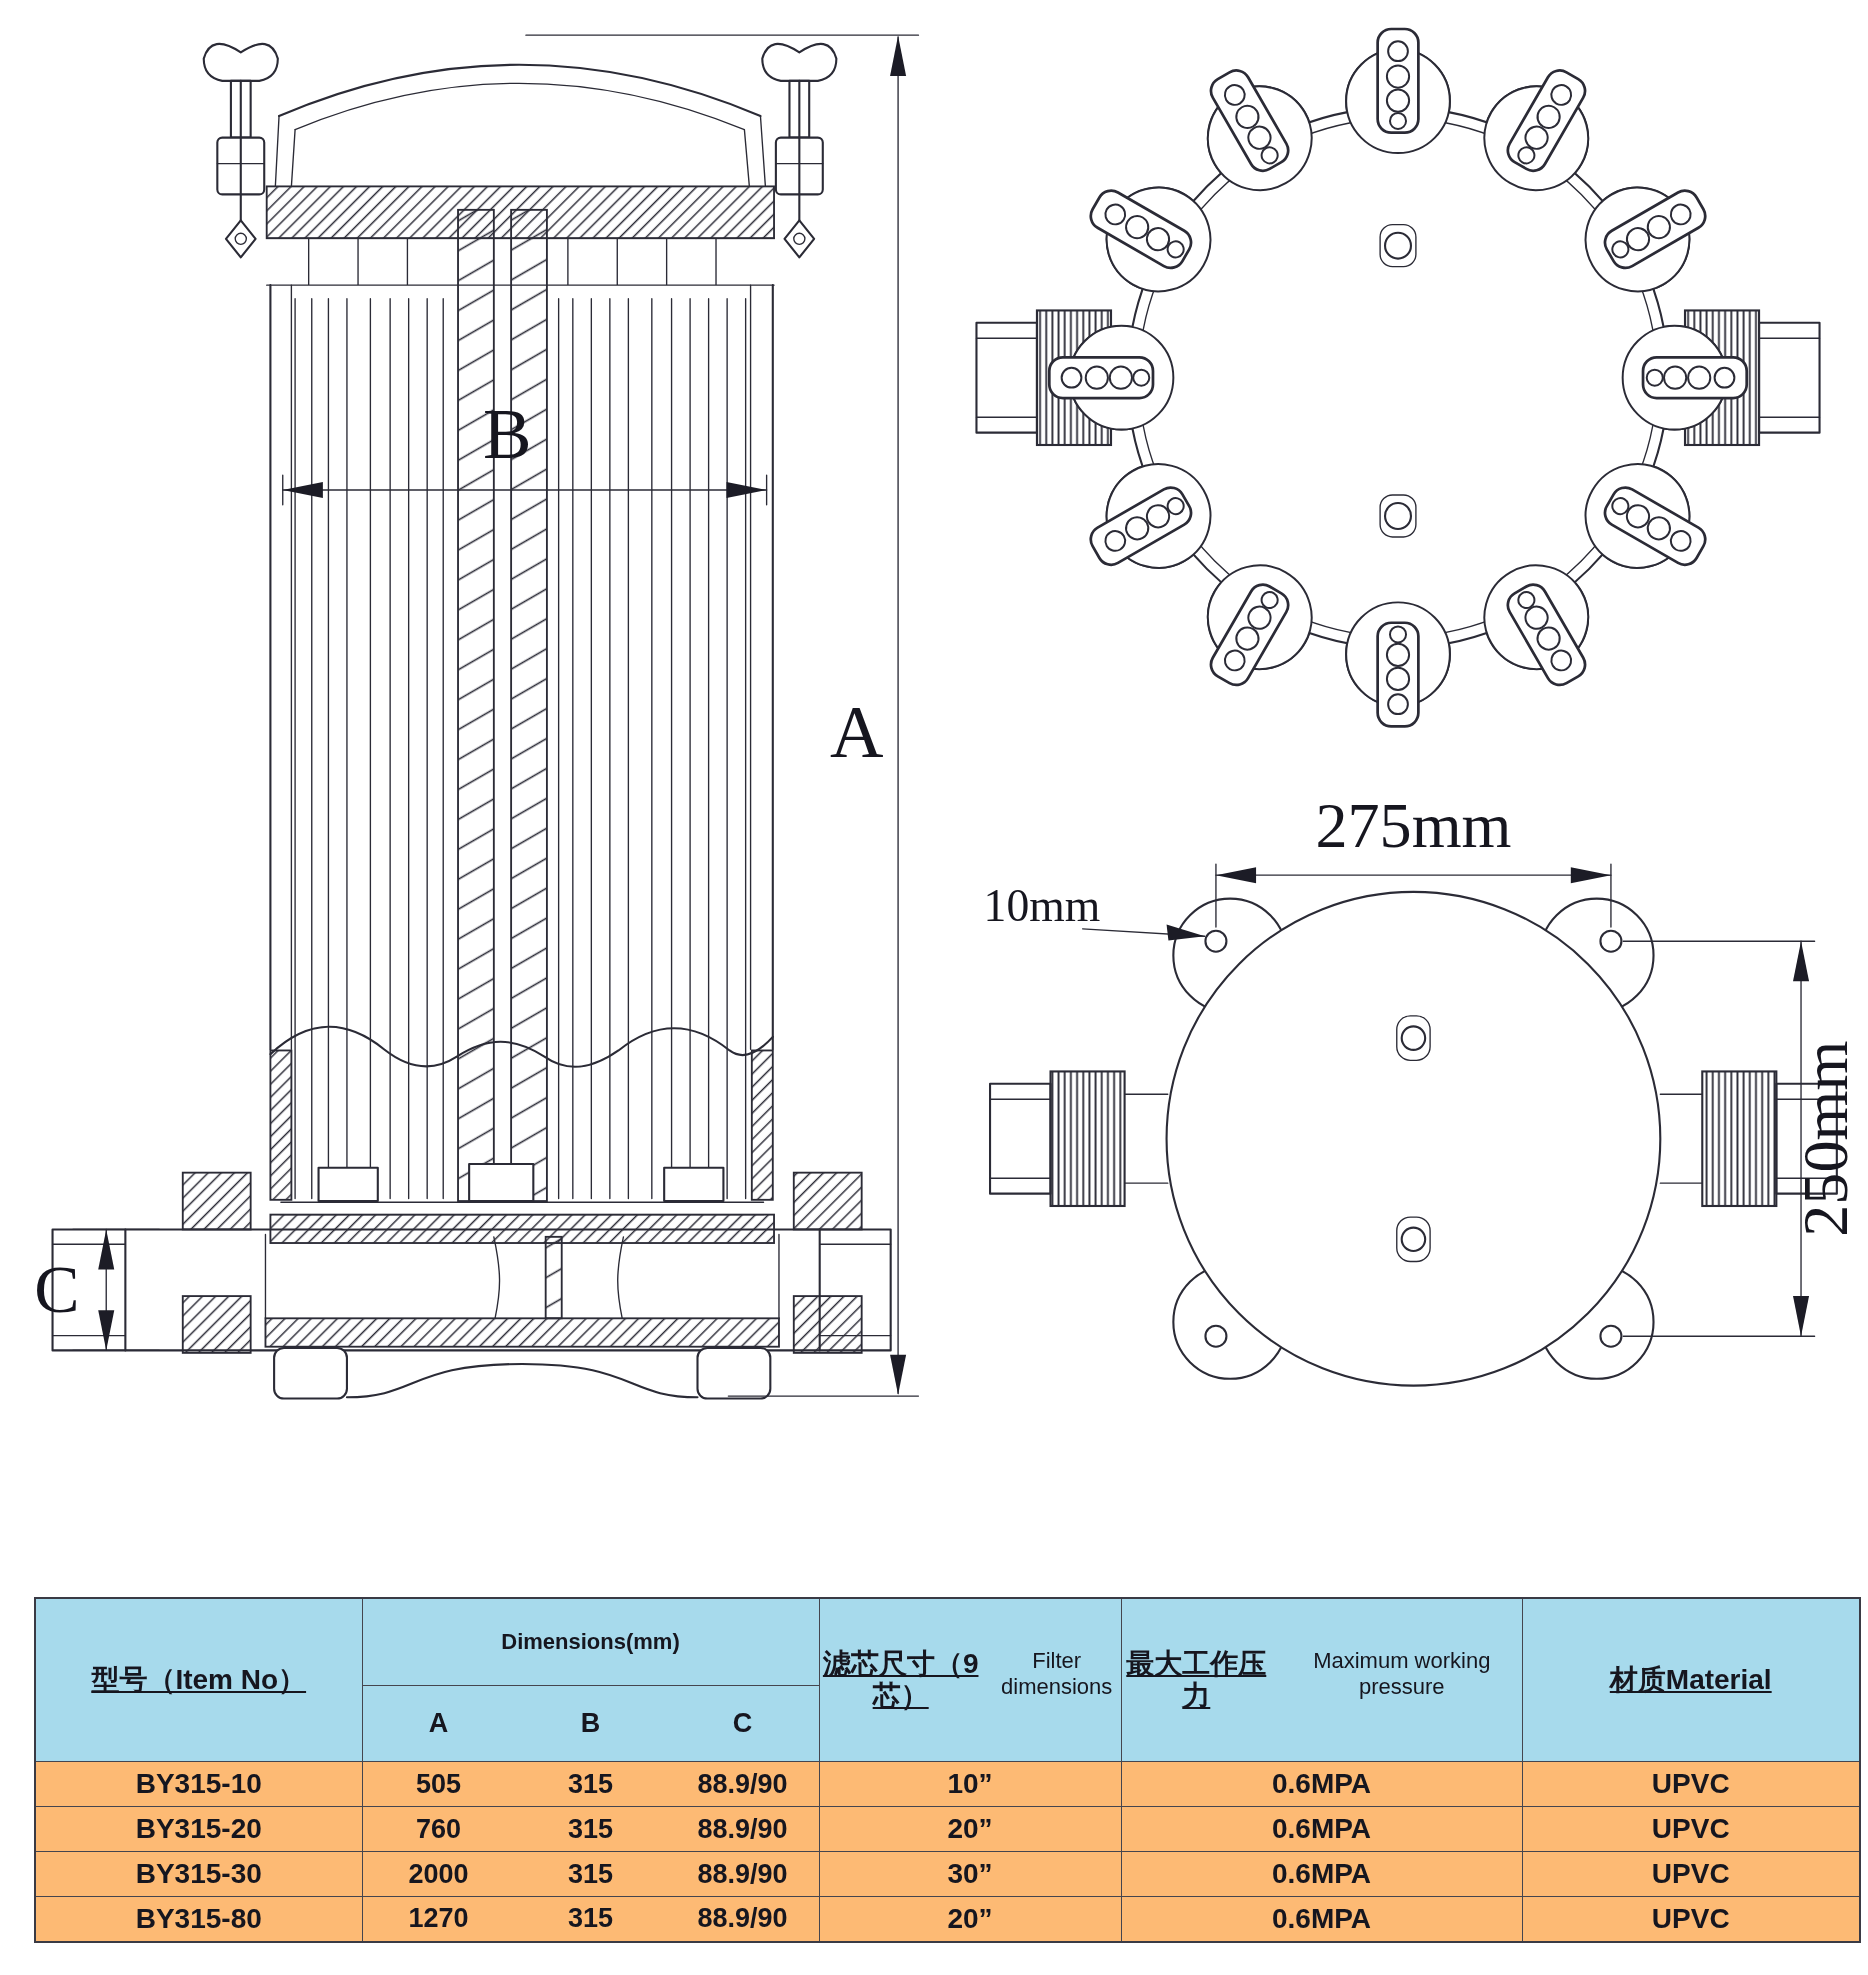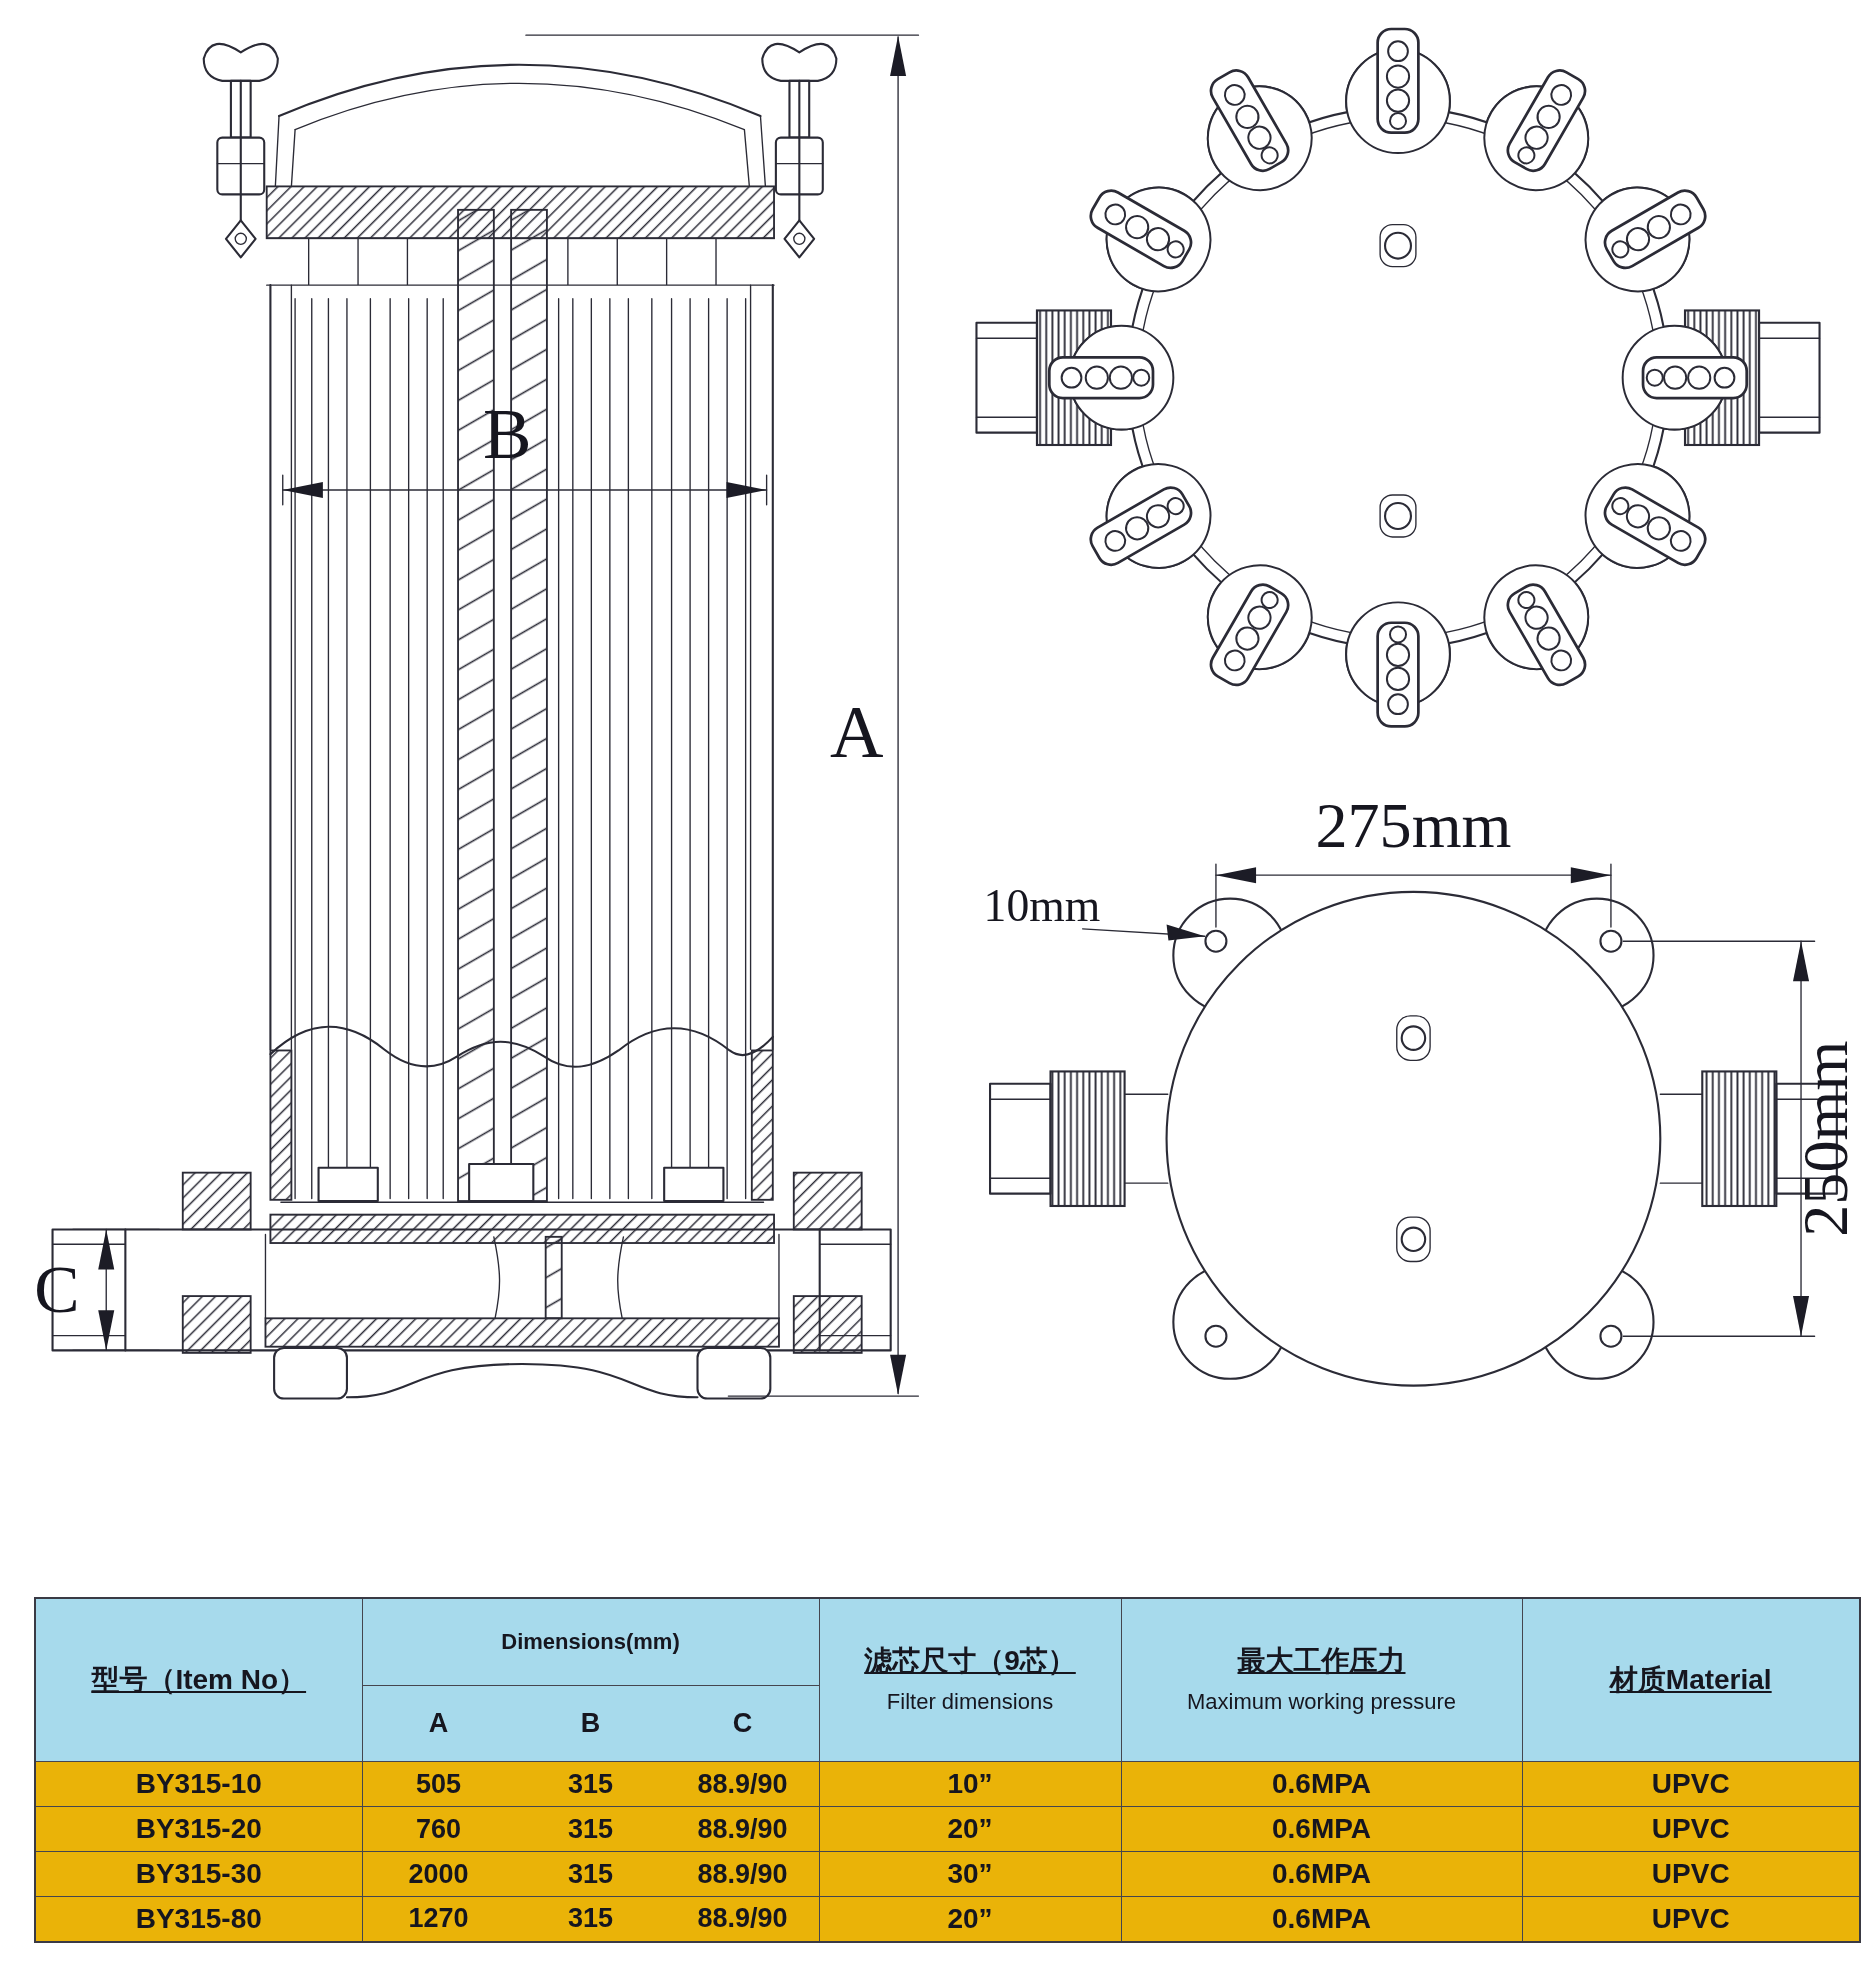--- a/index.html
+++ b/index.html
@@ -16,28 +16,28 @@
   .smudge{fill:#8a8a92;opacity:.55;}
 
   
   #spec-table-wrap{position:absolute;left:34px;top:1597px;width:1826px;}
   table.spec{border-collapse:collapse;table-layout:fixed;width:1826px;color:#16161f;}
   table.spec th,table.spec td{border:1.9px solid #45454e;padding:0;text-align:center;vertical-align:middle;overflow:hidden;}
   table.spec{border:2.5px solid #3a3a44;}
   table.spec thead th{background:#a7daec;font-weight:bold;}
   tr.h1 th{height:86px;}
   tr.h2 th{height:75px;}
-  tbody tr{height:45px;background:#eab308;font-size:28px;font-weight:bold;}
+  tbody tr{height:45px;background:#fdba74;font-size:28px;font-weight:bold;}
   .cn-big{font-size:28px;font-weight:bold;line-height:1.15;text-decoration:underline;}
   .en-mid{font-size:22px;font-weight:bold;}
   .en-sub{font-size:22px;font-weight:normal;}
   .dims-head{border-bottom:1.9px solid #45454e;}
   .abc-row,.abc-cells{display:flex;width:100%;}
   .abc-row span,.abc-cells span{flex:1 1 33%;font-size:27px;font-weight:bold;}
-  .two-line{display:flex;flex-direction:column;justify-content:flex-end;gap:11px;}
+  .two-line{display:flex;flex-direction:row;justify-content:flex-end;gap:11px;}
 </style>
 </head>
 <body>
 
 <svg id="drawing" width="1869" height="1580" viewBox="0 0 3028 2560">
   <defs>
     <pattern id="h45" patternUnits="userSpaceOnUse" width="15" height="15" patternTransform="rotate(45)">
       <line x1="7" y1="0" x2="7" y2="15" stroke="#2b2b36" stroke-width="2.4"></line>
     </pattern>
     <pattern id="h45s" patternUnits="userSpaceOnUse" width="42" height="42" patternTransform="rotate(60)">

